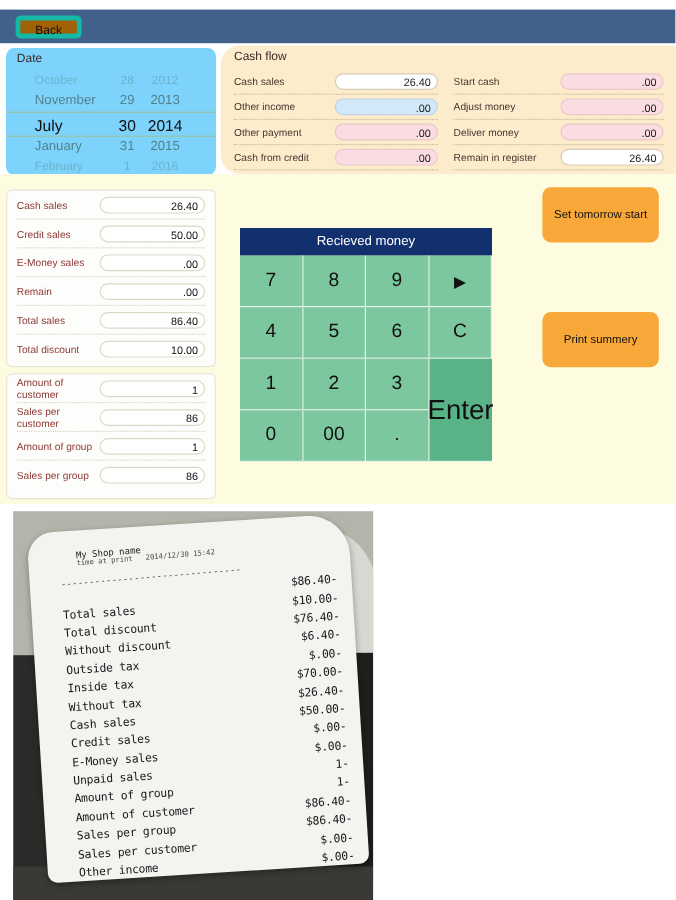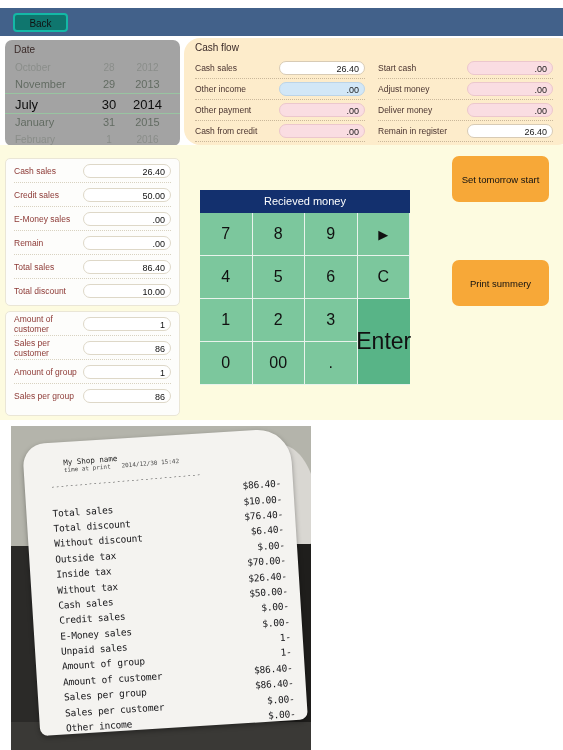--- a/index.html
+++ b/index.html
@@ -12,38 +12,38 @@
   #app { position: relative; width: 563px; height: 750px; background:#fff; }
 
   
   .topbar {
     position: absolute; left: 0; top: 8px; width: 563px; height: 28px;
     background: #42618a;
   }
   .back-btn {
     position: absolute; left: 13px; top: 5px;
     width: 55px; height: 19px;
-    background: #0f766e; border: 2px solid #14b8a6; border-radius: 4px;
+    background: #a16207; border: 4px solid #14b8a6; border-radius: 4px;
     font-size: 10px; color: #111; line-height: 17px; text-align: center;
     cursor: pointer;
   }
 
   
   .date-panel {
     position: absolute; left: 5px; top: 40px; width: 175px; height: 106px;
-    background: #a3a3a3; border-radius: 7px; overflow: hidden;
+    background: #7dd3fc; border-radius: 7px; overflow: hidden;
   }
   .date-title {
     position: absolute; left: 9px; top: 4px;
     font-size: 10px; color: #3a2a28;
   }
   .date-rows { position: absolute; left: 0; top: 19px; width: 175px; }
   .date-row {
     display: flex; height: 17px; line-height: 17px;
-    padding: 0 10px;
+    padding: 0 24px;
   }
   .date-row .m { width: 78px; }
   .date-row .d { width: 32px; text-align: center; }
   .date-row .y { width: 45px; text-align: center; }
   .dr-f2 { opacity: .22; font-size: 10px; color:#30402f; }
   .dr-f1 { opacity: .55; font-size: 11px; color:#2c3d2c; }
   .dr-sel {
     font-size: 13px; color: #0d0d0d; height: 21px; line-height: 21px;
     border-top: 1px solid #98c4a1; border-bottom: 1px solid #98c4a1;
   }

